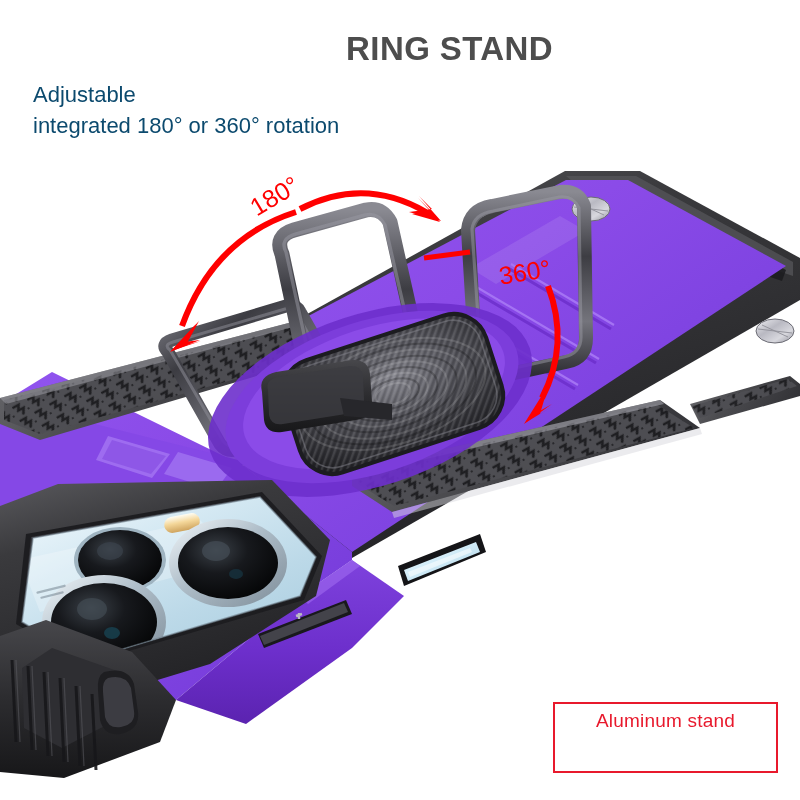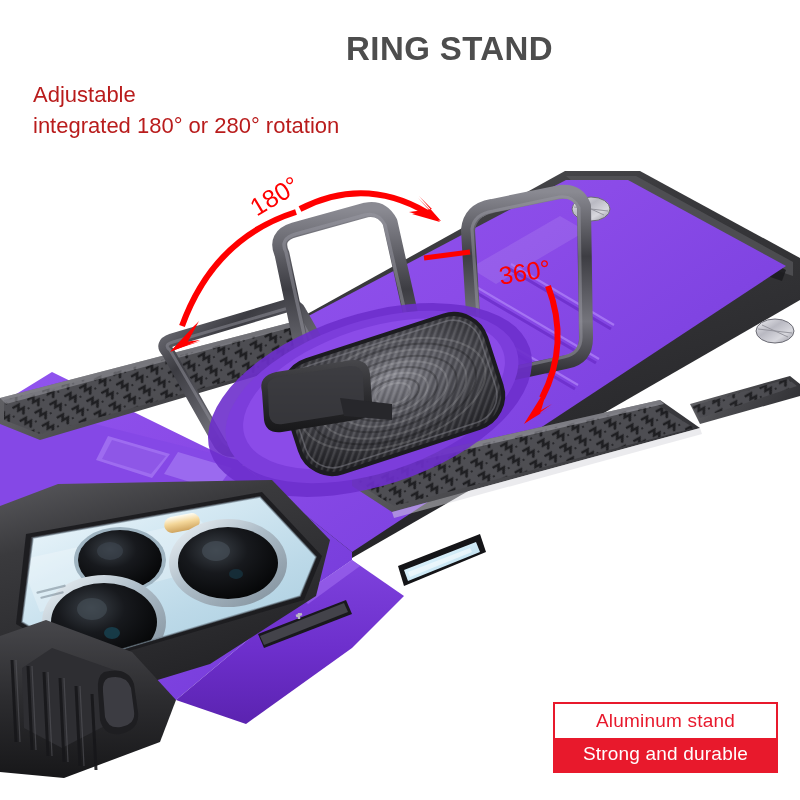--- a/index.html
+++ b/index.html
@@ -28,21 +28,21 @@
     font-weight: bold;
     color: #4d4d4d;
     letter-spacing: 0.4px;
     line-height: 1.28;
     white-space: nowrap;
     text-align: right;
   }
   .sub-line {
     font-size: 22px;
     font-weight: normal;
-    color: #b91c1c;
+    color: #0c4a6e;
     line-height: 1.42;
     white-space: nowrap;
   }
   .sub-block { margin-top: 9px; }
 
   
   #product {
     position: absolute;
     left: 0;
     top: 0;
@@ -451,25 +451,24 @@
 
     <g stroke="#ff0000" fill="#ff0000">
       <path d="M470 250 Q500 244 540 254" stroke-width="0" fill="none"></path>
     </g>
   </svg>
 
   <div class="heading-block">
     <div class="heading-line">RING STAND</div>
     <div class="sub-block">
       <div class="sub-line">Adjustable</div>
-      <div class="sub-line">integrated 180° or 280° rotation</div>
+      <div class="sub-line">integrated 180° or 360° rotation</div>
     </div>
   </div>
 
   <div class="ann-label" id="label-180">180°</div>
   <div class="ann-label" id="label-360">360°</div>
 
   <div class="badge">
     <div class="badge-row badge-row-top">Aluminum stand</div>
-    <div class="badge-row badge-row-bottom">Strong and durable</div>
   </div>
 
 </div>
 
 </body></html>

